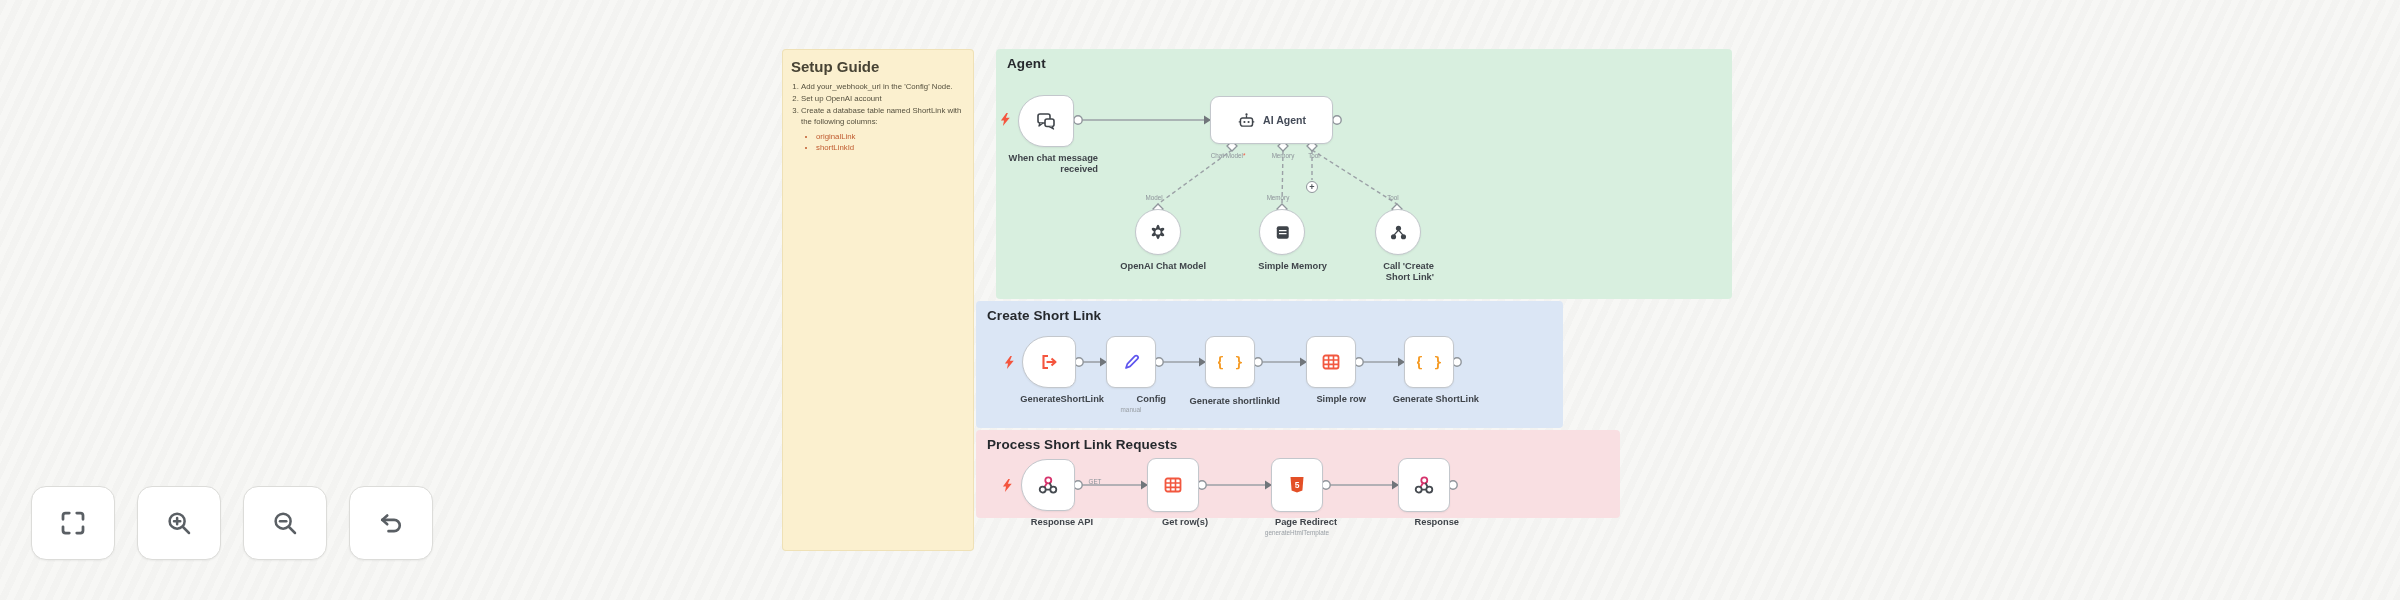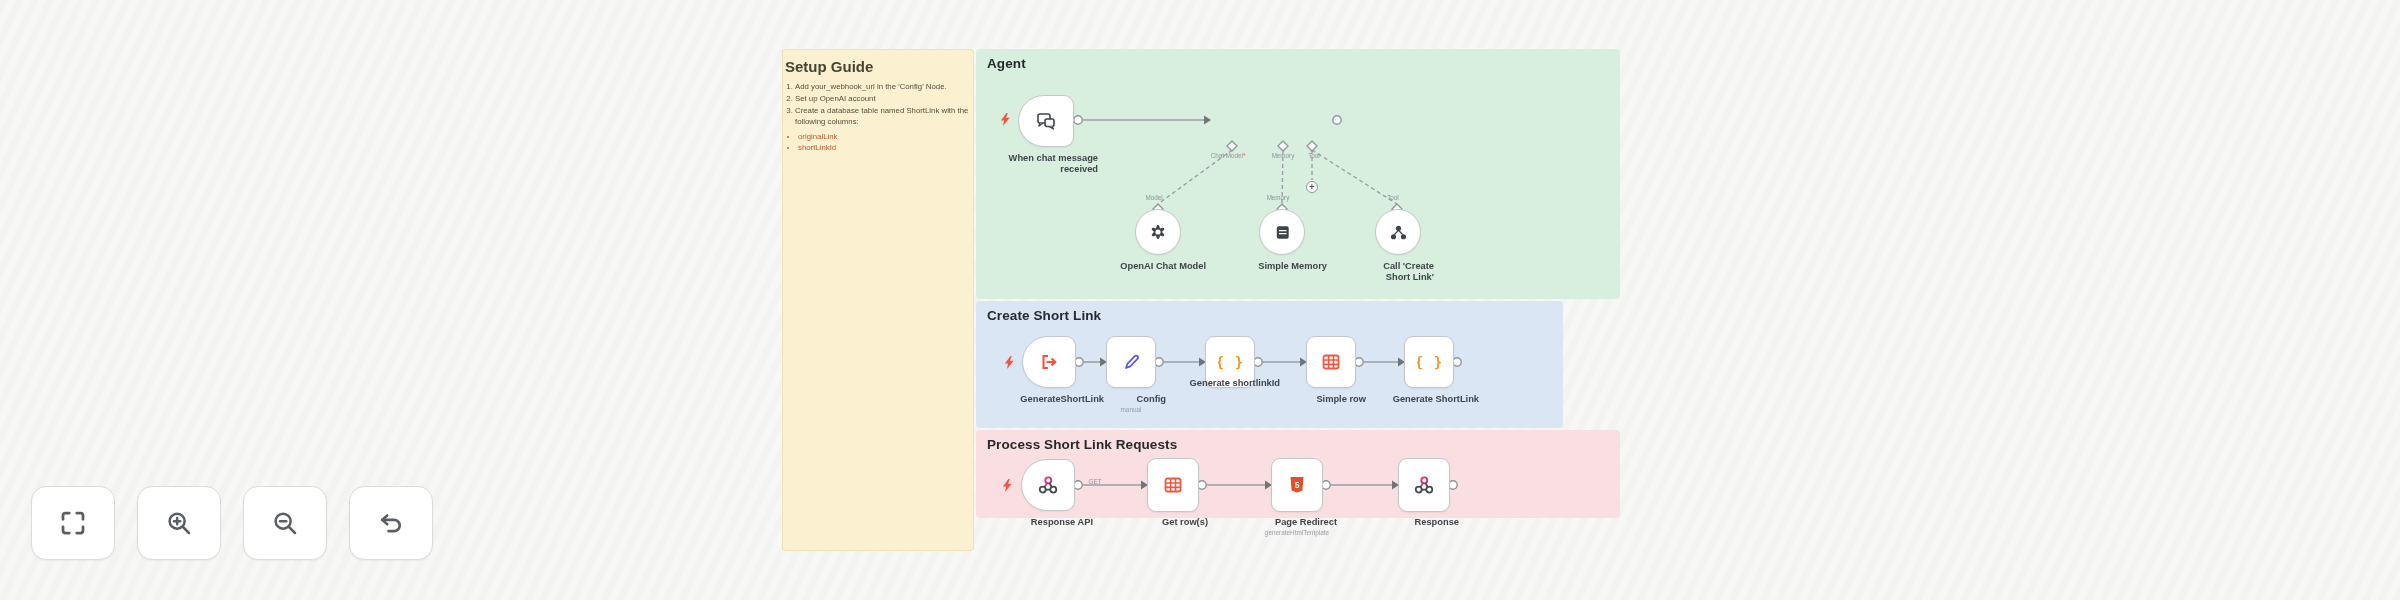--- a/index.html
+++ b/index.html
@@ -14,25 +14,25 @@
     background-image:repeating-linear-gradient(115deg, rgba(0,0,0,0.015) 0 7px, rgba(255,255,255,0) 7px 14px);
   }
   .section {
     position:absolute; border-radius:4px; z-index:0;
   }
   .sec-title {
     position:absolute; top:7px; left:11px;
     font-size:13.5px; font-weight:700; color:#26292d; letter-spacing:.1px;
   }
   
-  #setup-note { background:#fbf0cf; border:1px solid rgba(190,160,70,0.18); padding:8px 2px; }
+  #setup-note { background:#fbf0cf; border:1px solid rgba(190,160,70,0.18); padding:8px 8px; }
   #setup-note .note-title { font-size:15px; font-weight:700; color:#474334; margin-bottom:7px; }
   #setup-note ol { margin-left:10px; }
   #setup-note ol li { font-size:7.8px; line-height:1.4; color:#55503e; margin-bottom:1px; }
-  #setup-note ul { margin-left:13px; margin-top:3px; list-style:disc; }
+  #setup-note ul { margin-left:25px; margin-top:3px; list-style:disc; }
   #setup-note ul li { font-size:7.8px; line-height:1.5; color:#bf5a2e; }
   
   .node {
     position:absolute; background:#fff; border:1.6px solid #c3c7cc;
     box-shadow:0 1px 2px rgba(0,0,0,0.06); z-index:2;
     display:flex; align-items:center; justify-content:center;
   }
   .node.trigger { border-radius:26px 10px 10px 26px; }
   .node.square { border-radius:9px; }
   .node.circle { border-radius:50%; }
@@ -78,21 +78,21 @@
       <li>Add your_webhook_url in the 'Config' Node.</li>
       <li>Set up OpenAI account</li>
       <li>Create a database table named ShortLink with the following columns:</li>
     </ol>
     <ul>
       <li>originalLink</li>
       <li>shortLinkId</li>
     </ul>
   </div>
 
-  <div class="section" style="left:976px; top:49px; width:644px; height:250px; background:#d8efdf;">
+  <div class="section" style="left:996px; top:49px; width:736px; height:250px; background:#d8efdf;">
     <div class="sec-title">Agent</div>
   </div>
   <div class="section" style="left:976px; top:301px; width:587px; height:127px; background:#dbe6f5;">
     <div class="sec-title">Create Short Link</div>
   </div>
   <div class="section" style="left:976px; top:430px; width:644px; height:88px; background:#f9dfe2;">
     <div class="sec-title">Process Short Link Requests</div>
   </div>
 
   <svg id="connections" width="2400" height="600" viewBox="0 0 2400 600">
@@ -155,20 +155,31 @@
   <div class="node trigger" style="left:1018px; top:95px; width:56px; height:52px;">
     <svg width="22" height="22" viewBox="0 0 22 22">
       <rect x="3" y="4" width="12" height="9" rx="2" fill="#fff" stroke="#3f444a" stroke-width="1.6"></rect>
       <path d="M5,13 L4,16 L8,13" fill="#fff" stroke="#3f444a" stroke-width="1.4" stroke-linejoin="round"></path>
       <rect x="10" y="9" width="9" height="7.5" rx="2" fill="#fff" stroke="#3f444a" stroke-width="1.6"></rect>
       <path d="M17,16.5 L18.5,19 L14,16.5" fill="#fff" stroke="#3f444a" stroke-width="1.4" stroke-linejoin="round"></path>
     </svg>
   </div>
   <div class="node-label" style="left:1046px; top:153px; width:104px;">When chat message received</div>
 
+  <div class="node agent" style="left:1210px; top:96px; width:123px; height:48px;">
+    <svg width="19" height="19" viewBox="0 0 22 22">
+      <rect x="4" y="8" width="14" height="9.5" rx="2.5" fill="none" stroke="#3f444a" stroke-width="1.7"></rect>
+      <circle cx="8.6" cy="12.7" r="1.25" fill="#3f444a"></circle>
+      <circle cx="13.4" cy="12.7" r="1.25" fill="#3f444a"></circle>
+      <path d="M11,8 V5" stroke="#3f444a" stroke-width="1.5"></path>
+      <circle cx="11" cy="4" r="1.3" fill="#3f444a"></circle>
+      <path d="M4,12.5 H2 M18,12.5 H20" stroke="#3f444a" stroke-width="1.5"></path>
+    </svg>
+    <span class="agent-label">AI Agent</span>
+  </div>
 
   <div class="tiny-label" style="left:1228px; top:152px;"><span>Chat Model</span><span class="req">*</span></div>
   <div class="tiny-label" style="left:1283px; top:152px;">Memory</div>
   <div class="tiny-label" style="left:1314px; top:152px;">Tool</div>
 
   <div id="add-tool-btn" style="left:1306px; top:181px;">
     <span>+</span>
   </div>
 
   <div class="tiny-label" style="left:1154px; top:194px;">Model</div>
@@ -224,21 +235,21 @@
     </svg>
   </div>
   <div class="node-label" style="left:1131px; top:394px; width:70px;">Config</div>
   <div class="node-sub" style="left:1131px; top:406px; width:70px;">manual</div>
 
   <div class="node square" style="left:1205px; top:336px; width:50px; height:52px;">
     <svg width="24" height="24" viewBox="0 0 24 24">
       <text x="12" y="17" text-anchor="middle" font-family="DejaVu Sans Mono, monospace" font-size="14" font-weight="bold" fill="#f59a23" letter-spacing="1">{&nbsp;}</text>
     </svg>
   </div>
-  <div class="node-label" style="left:1230px; top:378px; width:100px;">Generate shortlinkId</div>
+  <div class="node-label" style="left:1230px; top:396px; width:100px;">Generate shortlinkId</div>
 
   <div class="node square" style="left:1306px; top:336px; width:50px; height:52px;">
     <svg width="22" height="22" viewBox="0 0 22 22">
       <rect x="3.5" y="4.5" width="15" height="13" rx="2" fill="none" stroke="#f2573f" stroke-width="1.8"></rect>
       <path d="M3.5,9 H18.5 M3.5,13.4 H18.5 M8.6,4.5 V17.5 M13.5,4.5 V17.5" stroke="#f2573f" stroke-width="1.6"></path>
     </svg>
   </div>
   <div class="node-label" style="left:1331px; top:394px; width:70px;">Simple row</div>
 
   <div class="node square" style="left:1404px; top:336px; width:50px; height:52px;">

